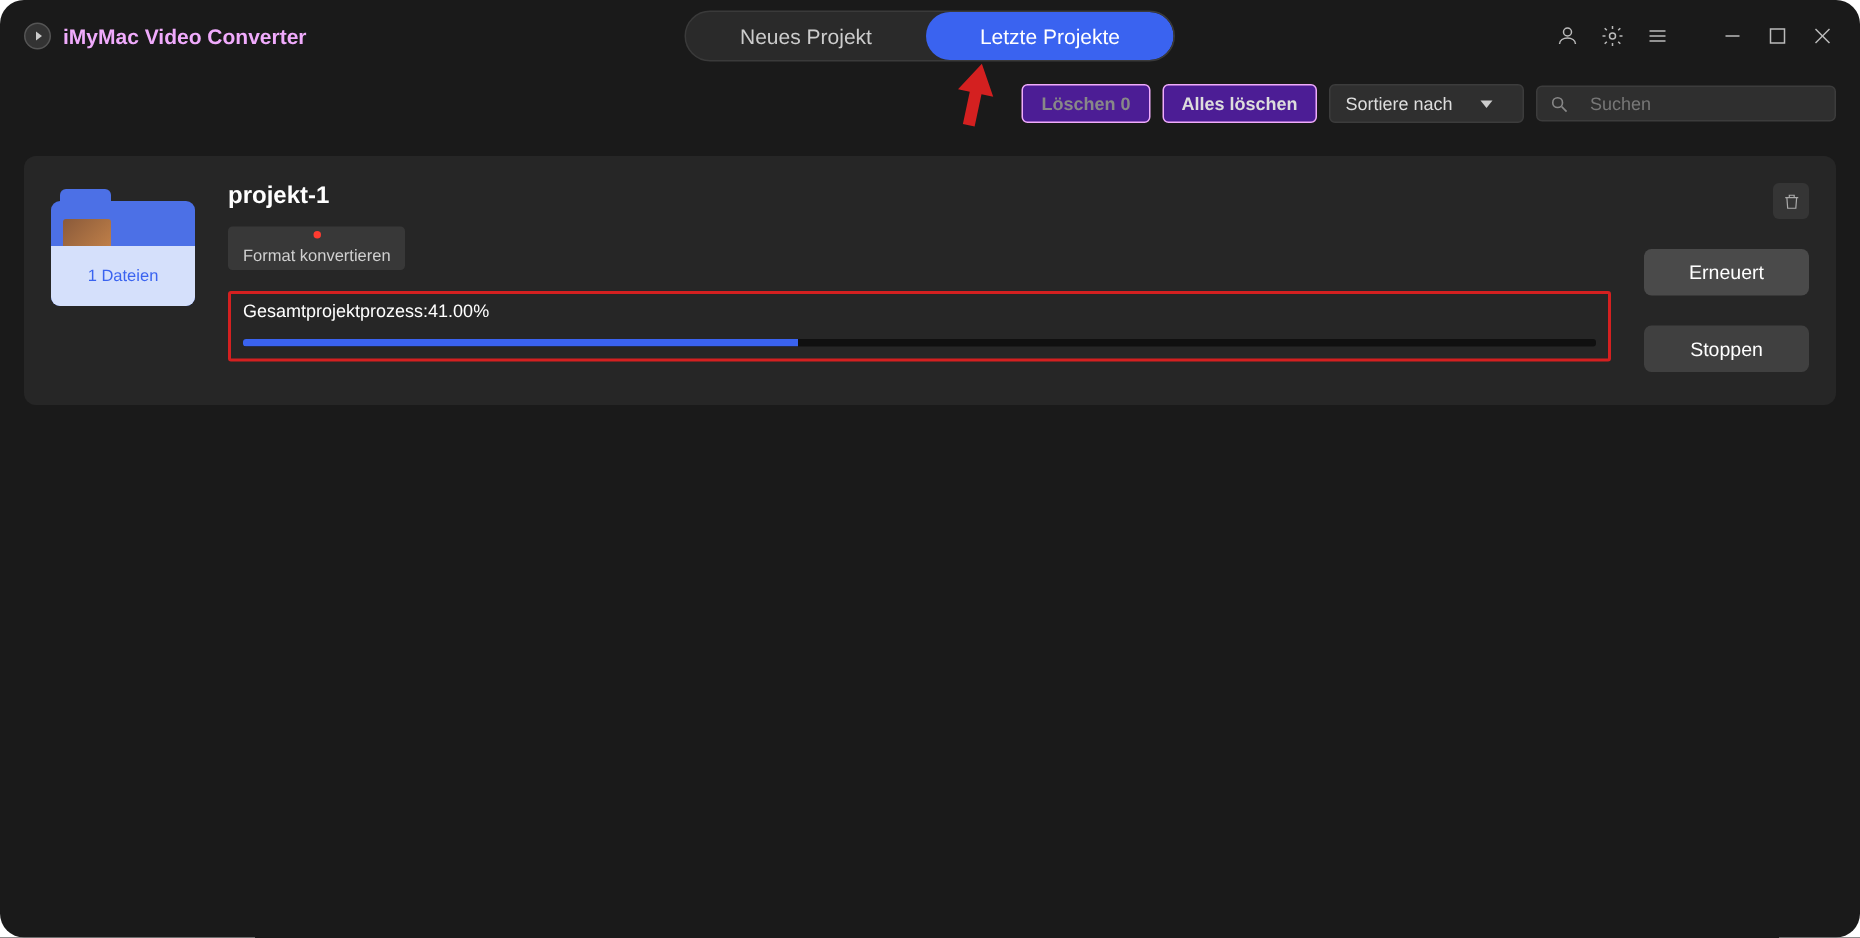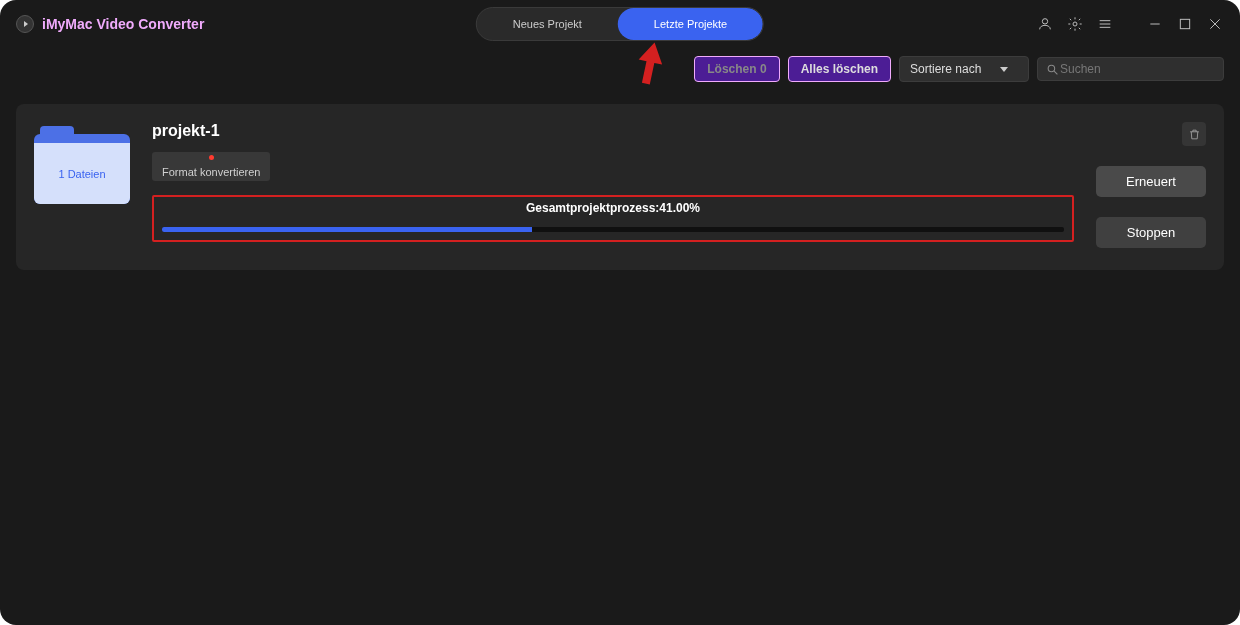--- a/index.html
+++ b/index.html
@@ -19,21 +19,21 @@
     border: 1px solid #555;
   }
   .logo-icon::after { content: ''; width: 0; height: 0; border-left: 4px solid #ccc; border-top: 3px solid transparent; border-bottom: 3px solid transparent; margin-left: 1px; }
   .app-title { font-size: 14px; font-weight: 600; color: #f0abfc; }
   .tab-group {
     position: absolute; left: 50%; transform: translateX(-50%);
     display: flex; background: #2a2a2a; border: 1px solid #3a3a3a;
     border-radius: 20px; overflow: hidden; height: 34px;
   }
   .tab {
-    padding: 0 36px; display: flex; align-items: center; font-size: 11px;
+    padding: 0 36px; display: flex; align-items: center; font-size: 14px;
     color: #ccc; cursor: pointer; white-space: nowrap;
   }
   .tab.active { background: #3a63f0; color: #fff; border-radius: 20px; }
   .window-controls {
     margin-left: auto; display: flex; align-items: center; gap: 12px;
   }
   .wc-icon {
     width: 18px; height: 18px; display: flex; align-items: center;
     justify-content: center; color: #bbb; cursor: pointer;
   }
@@ -55,21 +55,21 @@
     display: flex; align-items: center; position: relative;
     min-width: 130px; justify-content: space-between;
   }
   .sort-select .caret {
     width: 0; height: 0; border-left: 4px solid transparent;
     border-right: 4px solid transparent; border-top: 5px solid #ccc;
   }
   .search-box {
     display: flex; align-items: center; background: #2f2f2f;
     border: 1px solid #3c3c3c; border-radius: 4px; padding: 4px 8px;
-    gap: 1px; min-width: 160px;
+    gap: 14px; min-width: 160px;
   }
   .search-box svg { width: 13px; height: 13px; stroke: #888; fill: none; stroke-width: 2; }
   .search-box input {
     background: transparent; border: none; outline: none; color: #ddd;
     font-size: 12px; flex: 1;
   }
   .search-box input::placeholder { color: #777; }
 
   .project-card {
     margin: 14px 16px; background: #262626; border-radius: 8px;
@@ -81,43 +81,43 @@
   }
   .folder-back {
     position: absolute; inset: 0; background: #4c70e6; border-radius: 6px;
     top: 8px;
   }
   .folder-tab {
     position: absolute; top: 0; left: 6px; width: 34px; height: 12px;
     background: #4c70e6; border-radius: 4px 4px 0 0;
   }
   .folder-front {
-    position: absolute; left: 0; right: 0; bottom: 0; height: 61px;
+    position: absolute; left: 0; right: 0; bottom: 0; height: 40px;
     background: #d5e0fb; border-radius: 0 0 6px 6px;
     display: flex; align-items: center; justify-content: center;
     font-size: 11px; color: #3a63f0;
   }
   .folder-thumb {
     position: absolute; left: 8px; top: 20px; width: 32px; height: 24px;
     background: linear-gradient(135deg,#8a5a3a,#c5834a); border-radius: 2px;
   }
   .project-main { flex: 1; min-width: 0; }
   .project-title { font-size: 16px; font-weight: 600; color: #fff; margin-bottom: 6px; }
   .badge {
     display: inline-flex; align-items: center; gap: 6px;
     background: #383838; color: #d0d0d0; font-size: 11px;
     padding: 3px 10px; border-radius: 3px; margin-bottom: 14px; flex-direction: column;
   }
   .badge .dot { width: 5px; height: 5px; border-radius: 50%; background: #ff3b30; }
   .progress-wrap {
     border: 2px solid #d42020; border-radius: 2px; padding: 4px 8px 8px 8px;
   }
   .progress-head {
-    display: flex; justify-content: center; font-size: 12px;
-    color: #fff; margin-bottom: 12px; font-weight: 700;
+    display: flex; justify-content: flex-start; font-size: 12px;
+    color: #fff; margin-bottom: 12px; font-weight: 400;
   }
   .progress-bar {
     width: 100%; height: 5px; background: #101010; border-radius: 2px;
     overflow: hidden;
   }
   .progress-fill { height: 100%; background: #3a63f0; }
   .project-actions {
     display: flex; flex-direction: column; gap: 20px; align-items: flex-end;
     width: 110px; flex-shrink: 0;
   }

